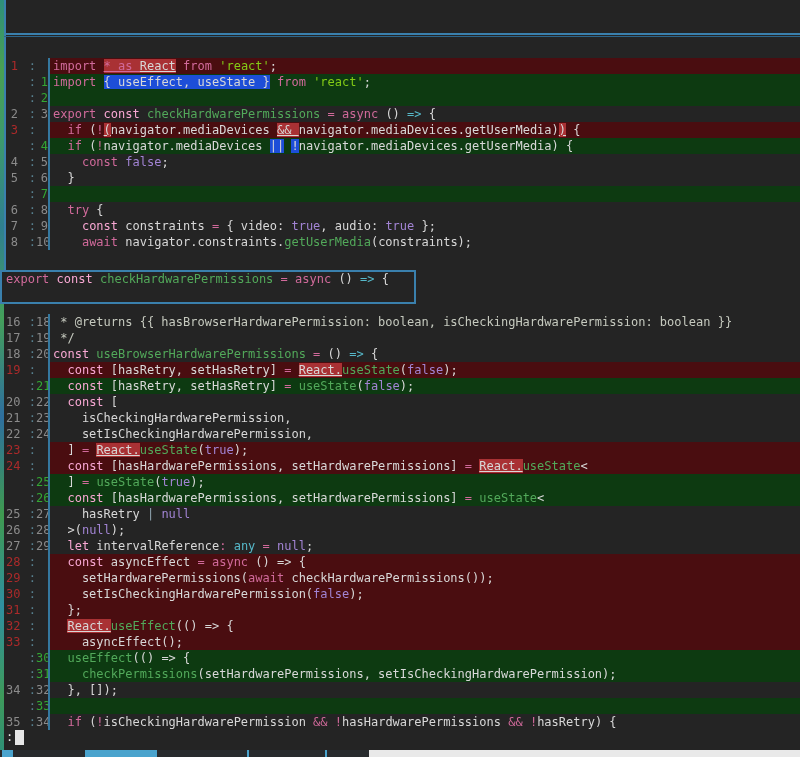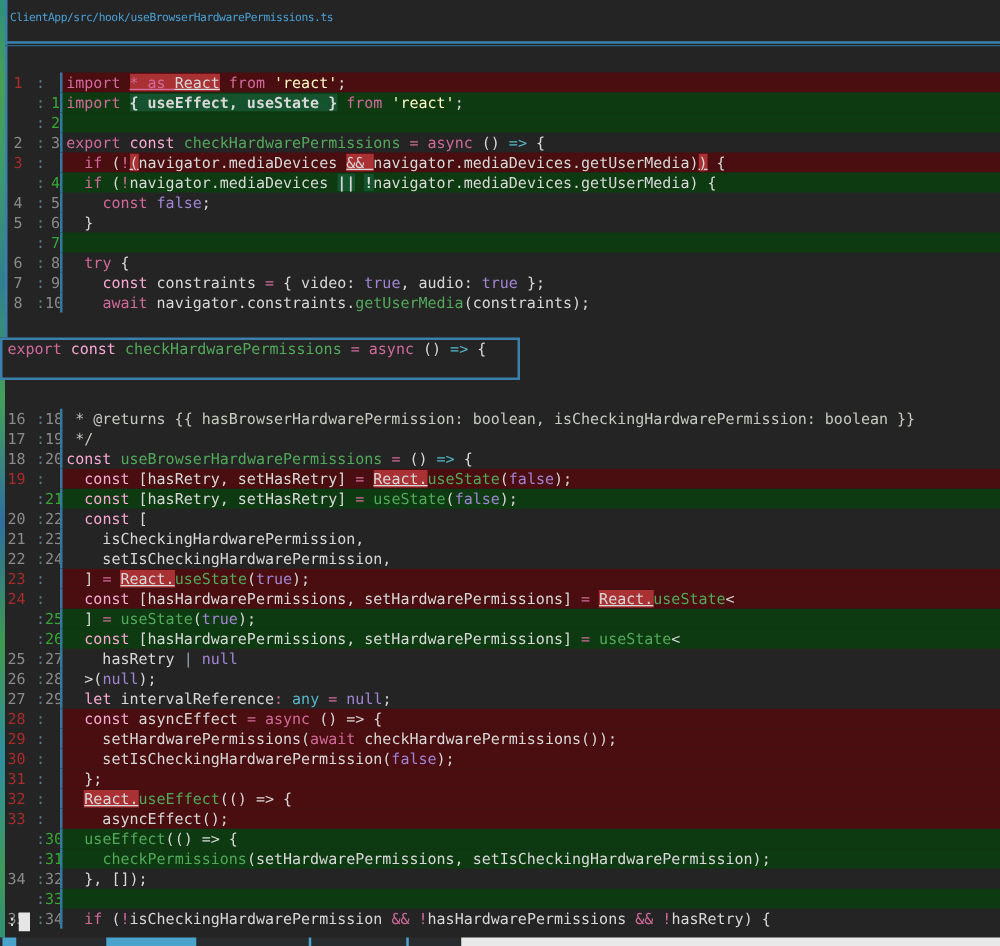--- a/index.html
+++ b/index.html
@@ -11,42 +11,42 @@
   
   .pane-border{position:absolute;left:4px;top:0;width:2px;height:271px;background:#3a80ad;}
   
   .titlebar{position:absolute;left:6px;top:0;right:0;height:33px;color:#4aa0d6;
     font-size:9px;letter-spacing:-0.35px;line-height:30px;padding-left:2px;}
   .hline1{position:absolute;left:4px;top:33px;right:0;height:2px;background:#3a80ad;}
   .hline2{position:absolute;left:4px;top:36px;right:0;height:1px;background:#2d6589;}
   
   .rows{position:absolute;left:4px;right:0;}
   .rows.top{top:58px;}
-  .rows.bottom{top:327px;}
+  .rows.bottom{top:314px;}
   .row{display:flex;height:16px;line-height:16px;font-size:12px;}
   .g-old,.g-new,.g-colon{flex:none;text-align:right;white-space:pre;overflow:visible;}
   .g-old{width:12px;margin-left:2px;}
   .g-colon{width:18px;color:#57808f;}
   .g-new{width:12px;}
   .num-ctx{color:#8b8b8b;}
   .num-del{color:#ab2a2a;}
   .num-add{color:#33a833;}
   .code{flex:1;margin:0;padding:0 0 0 3px;border-left:2px solid #35789f;
         font:inherit;white-space:pre;overflow:hidden;color:#d8d8d8;}
   .row.del .code{background:#4a0d10;}
   .row.add .code{background:#0d3a11;}
   .row.del .hl{background:#a93134;text-decoration:underline;}
-  .row.add .hl{background:#14532d;font-weight:bold;}
+  .row.add .hl{background:#1d4ed8;}
   
   .tk-pink{color:#d16a9b;}
   .tk-teal{color:#f9a8d4;}
   .tk-green{color:#52a95a;}
   .tk-violet{color:#a284d4;}
   .tk-cyan{color:#56b8c9;}
-  .tk-string{color:#fef9c3;text-align:right;}
+  .tk-string{color:#84cc16;text-align:right;}
   .tk-white{color:#d8d8d8;}
   .tk-comment{color:#c6cabf;margin-top:40px;}
   .tk-dim{color:#8fa3b0;}
   
   .context-box{position:absolute;left:0;top:270px;width:412px;height:30px;
     border:2px solid #3a80ad;background:#242424;}
   .context-box pre{margin:0;padding-left:4px;line-height:30px;font:inherit;
     font-size:12px;white-space:pre;color:#d8d8d8;}
   
   .cmdline{position:absolute;left:6px;top:729px;height:16px;display:flex;align-items:center;
@@ -56,23 +56,20 @@
   .bottom-strip{position:absolute;left:0;top:750px;width:800px;height:7px;background:#282b2e;}
   .strip-seg{position:absolute;top:0;height:7px;}
 </style>
 </head>
 <body>
 
 <div class="screen">
   <div class="wallpaper"></div>
   <div class="pane-border"></div>
 
-  <div class="titlebar">
-    <span>ClientApp/src/hook/useBrowserHardwarePermissions.ts</span>
-  </div>
   <div class="hline1"></div>
   <div class="hline2"></div>
 
   <div class="rows top" id="rows-top">
       <div class="row del">
         <span class="g-old num-del">1</span>
         <span class="g-colon">:</span>
         <span class="g-new num-ctx"></span>
         <pre class="code"><span class="tk-pink">import </span><span class="tk-pink hl">* as </span><span class="tk-white hl">React</span><span class="tk-white"> </span><span class="tk-pink">from</span><span class="tk-white"> </span><span class="tk-string">'react'</span><span class="tk-white">;</span></pre>
       </div>

